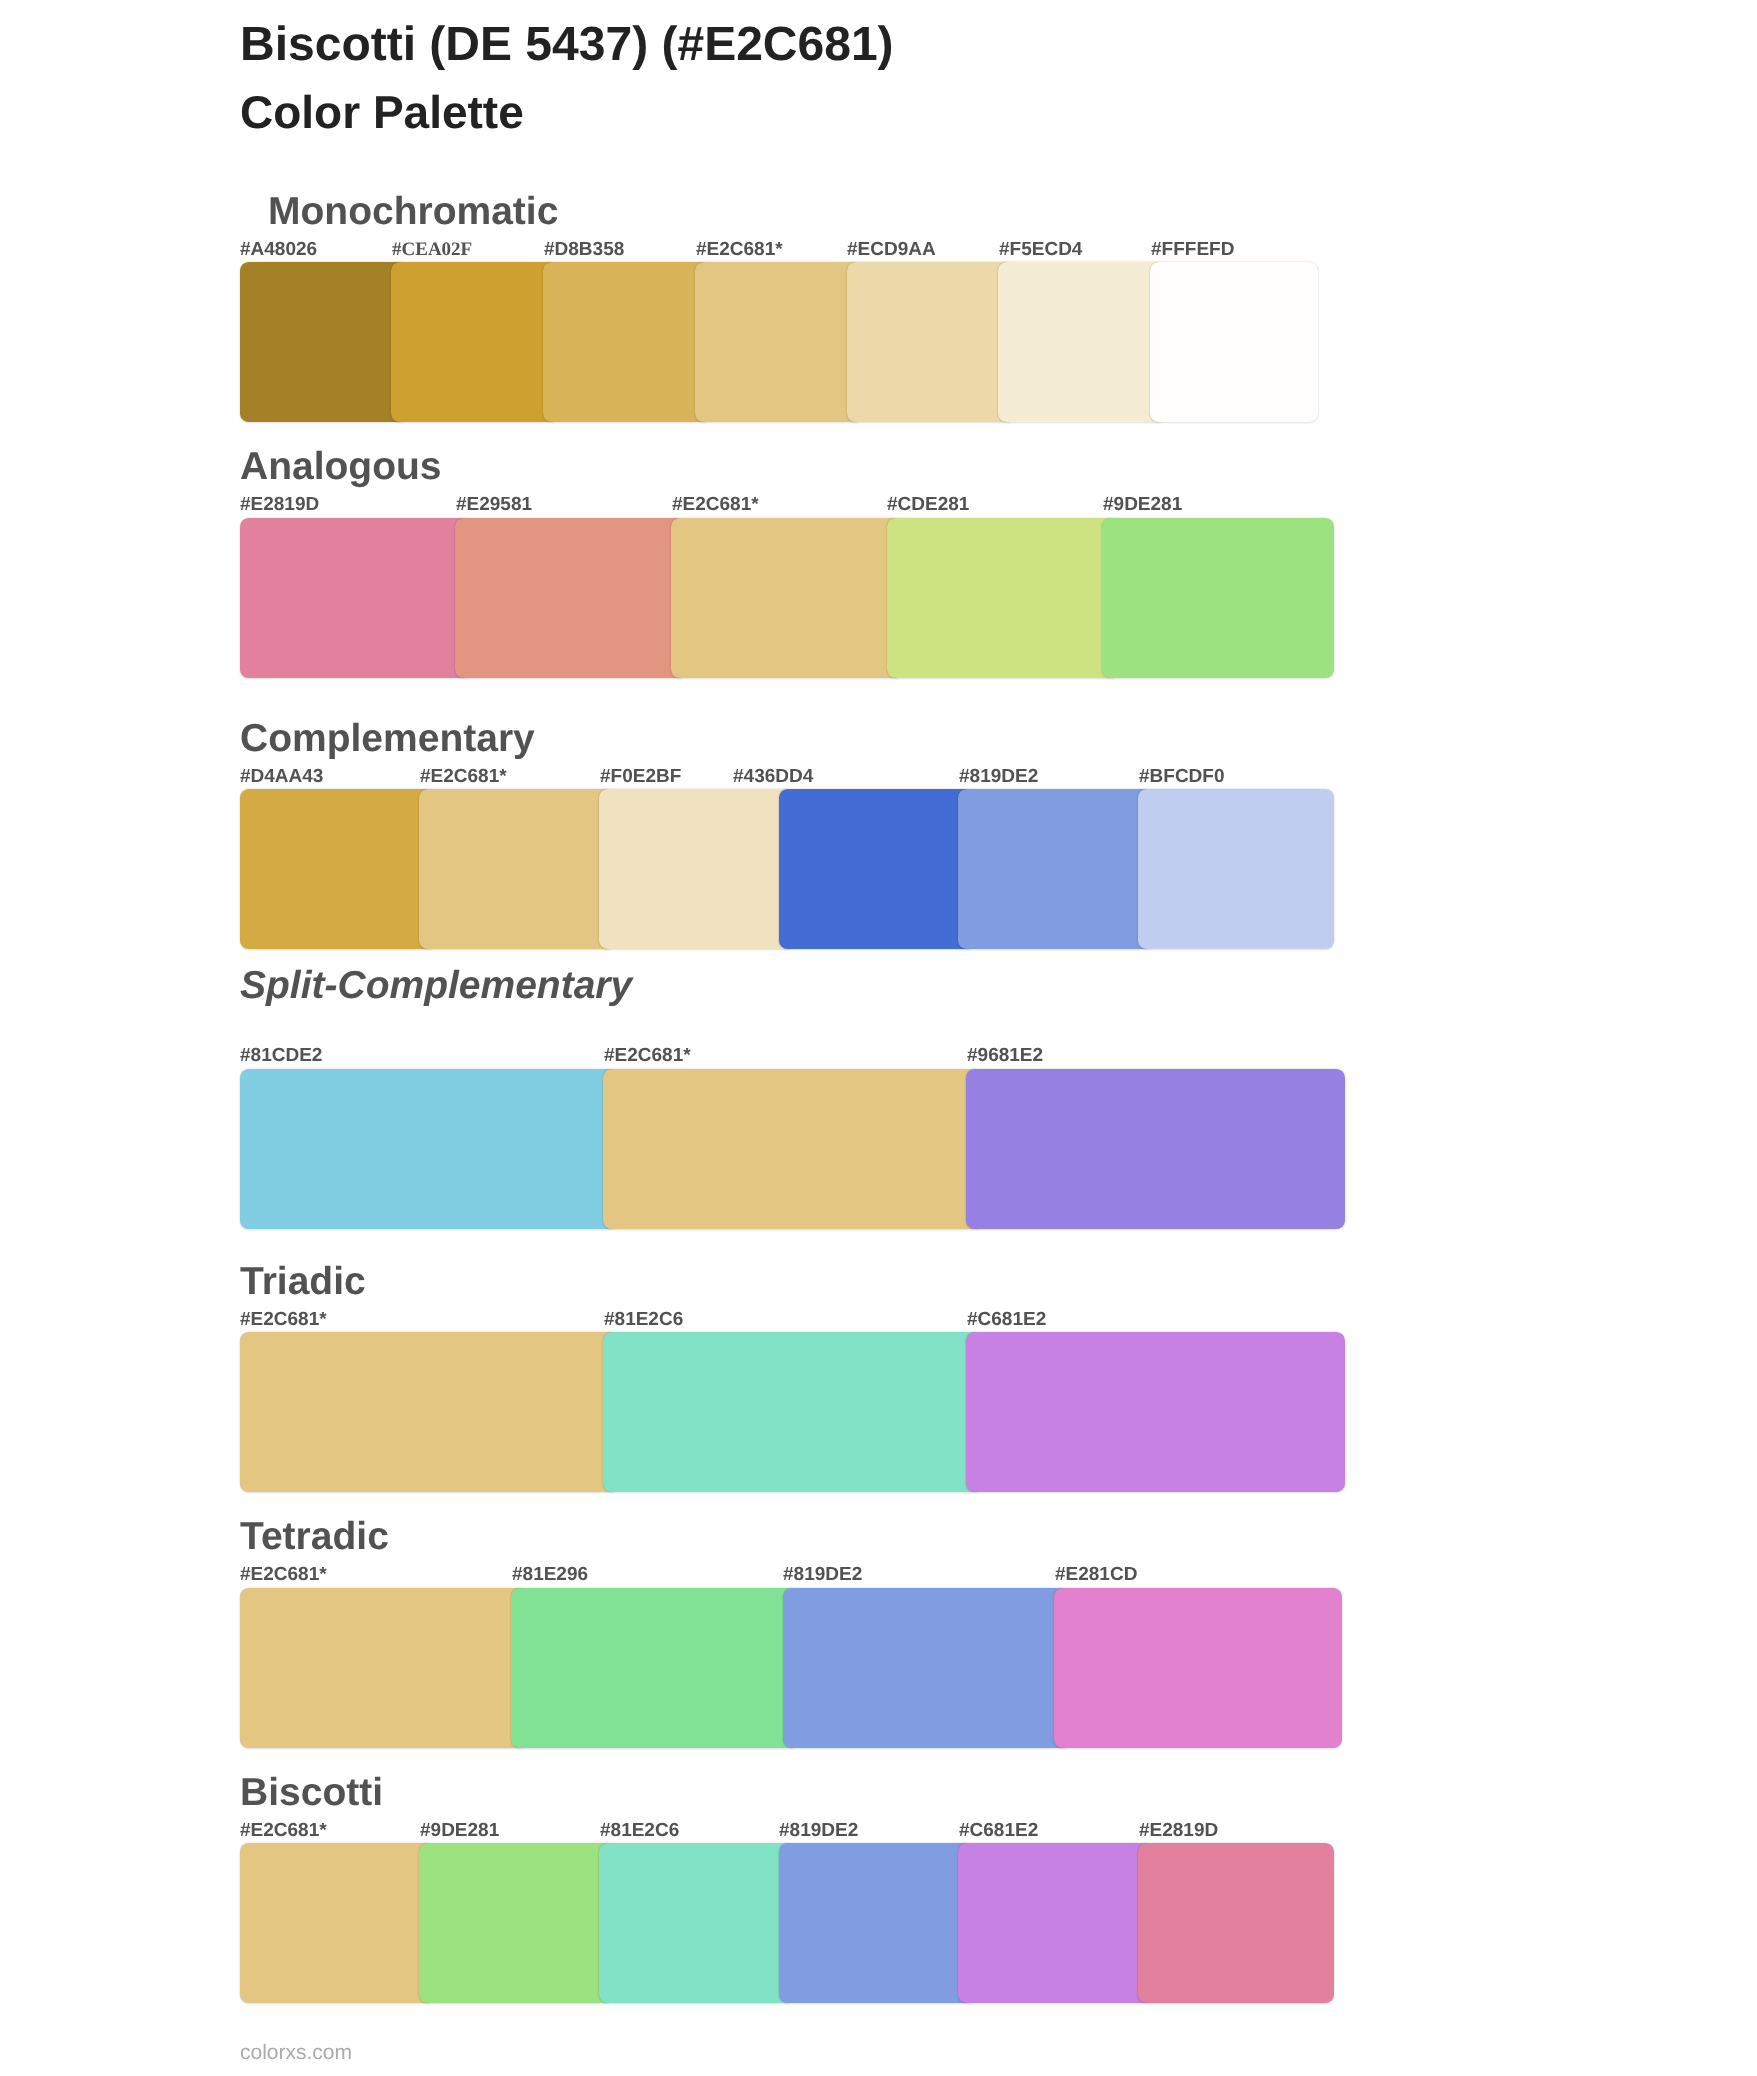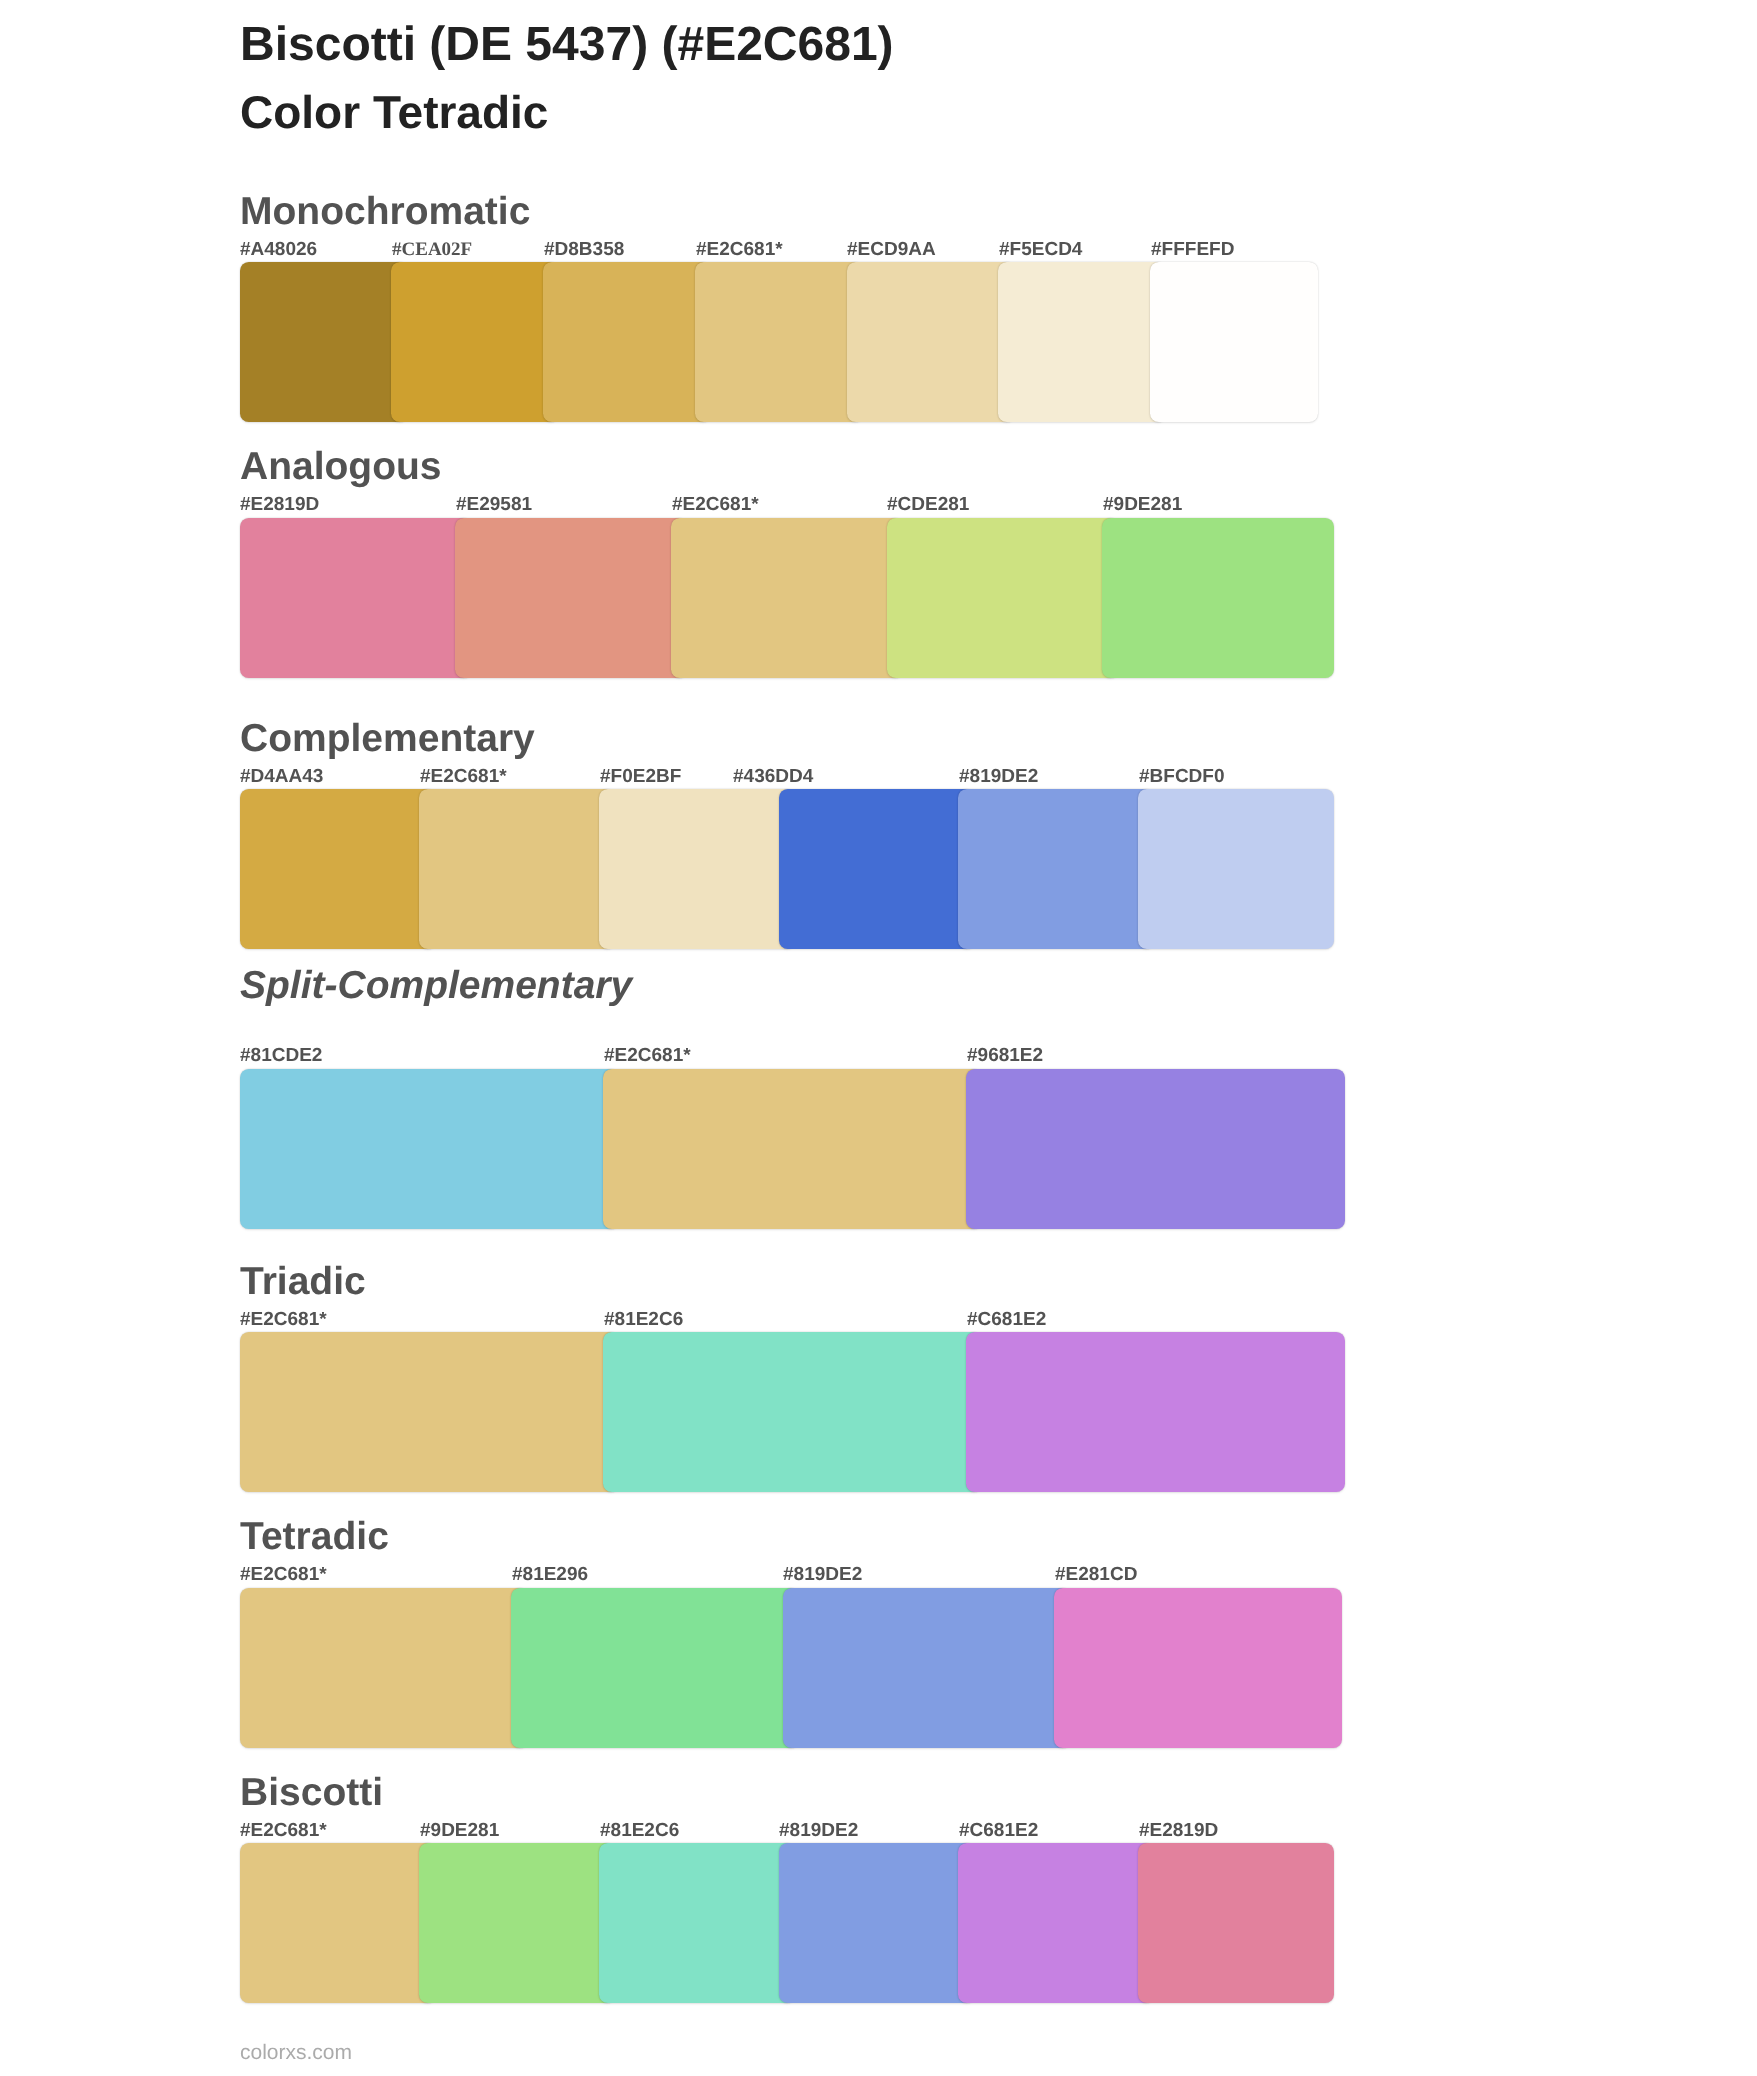--- a/index.html
+++ b/index.html
@@ -46,25 +46,25 @@
     font-size:21px; font-weight:400; color:#ababab;
     line-height:1; white-space:nowrap;
   }
 </style>
 </head>
 <body>
 
 <div class="page">
 
   <div id="title-1" class="title-line">Biscotti (DE 5437) (#E2C681)</div>
-  <div id="title-2" class="title-line">Color Tetradic</div>
+  <div id="title-2" class="title-line">Color Palette</div>
 
   <div id="sections">
       <div class="section">
-        <div class="section-title" style="top: 192px;">Monochromatic</div>
+        <div class="section-title" style="top: 192px; margin-left: 28px;">Monochromatic</div>
         <div class="swatch" title="#A48026" style="left: 240px; top: 262px; width: 168px; background: rgb(164, 128, 38); z-index: 10;"></div>
         <div class="swatch-label" style="left: 240px; top: 240px;">#A48026</div>
         <div class="swatch" title="#CEA02F" style="left: 391px; top: 262px; width: 168px; background: rgb(206, 160, 47); z-index: 11;"></div>
         <div class="swatch-label" style="left: 392px; top: 240px; font-family: Liberation Serif, serif;">#CEA02F</div>
         <div class="swatch" title="#D8B358" style="left: 543px; top: 262px; width: 168px; background: rgb(216, 179, 88); z-index: 12;"></div>
         <div class="swatch-label" style="left: 544px; top: 240px;">#D8B358</div>
         <div class="swatch" title="#E2C681*" style="left: 695px; top: 262px; width: 168px; background: rgb(226, 198, 129); z-index: 13;"></div>
         <div class="swatch-label" style="left: 696px; top: 240px;">#E2C681*</div>
         <div class="swatch" title="#ECD9AA" style="left: 847px; top: 262px; width: 168px; background: rgb(236, 217, 170); z-index: 14;"></div>
         <div class="swatch-label" style="left: 847px; top: 240px;">#ECD9AA</div>

